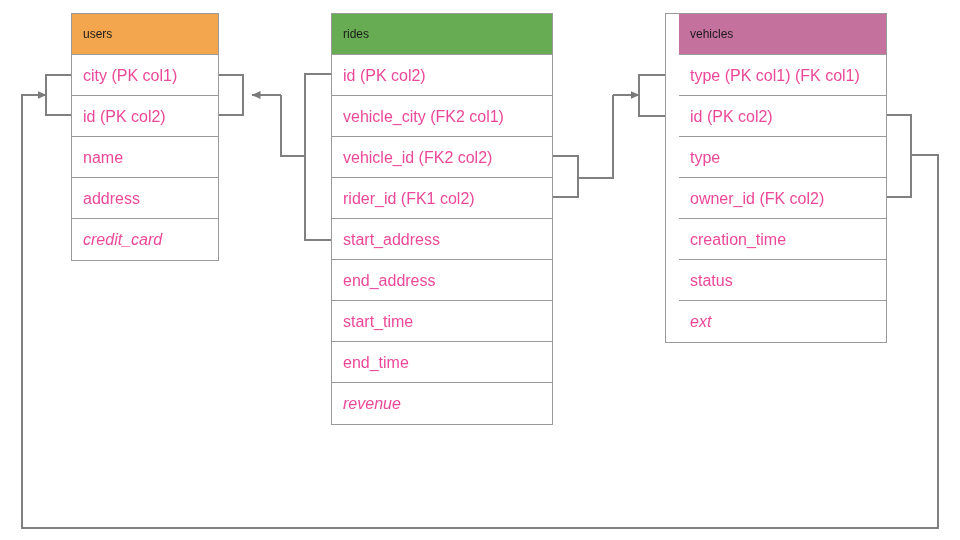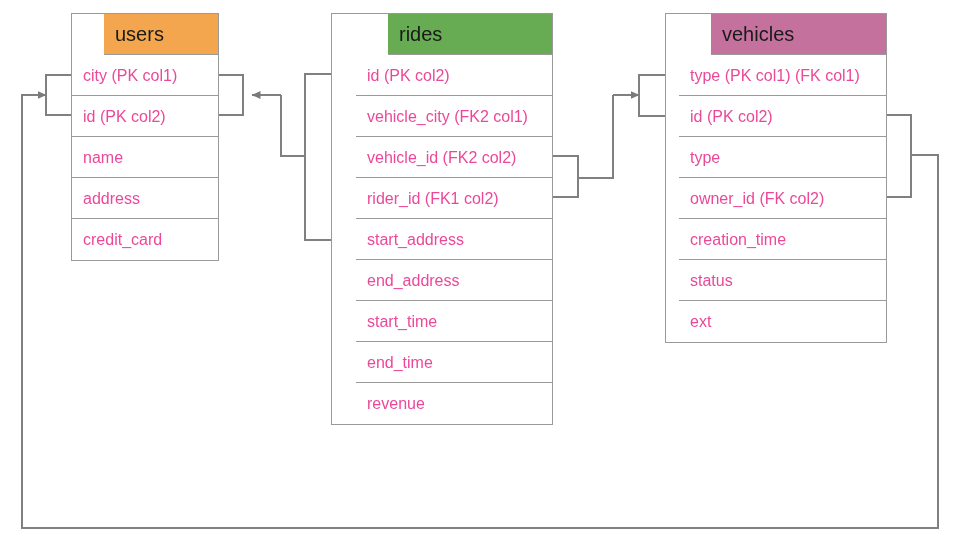--- a/index.html
+++ b/index.html
@@ -28,41 +28,41 @@
     position: absolute;
     box-sizing: border-box;
     background: #ffffff;
     border: 1px solid #9a9a9a;
   }
   .table-header {
     box-sizing: border-box;
     height: 41px;
     line-height: 41px;
     padding: 0 0 0 11px;
-    font-size: 20px;
+    font-size: 12px;
     color: #1a1a1a;
     border-bottom: 1px solid #9a9a9a;
     white-space: nowrap;
     overflow: hidden;
-    margin-left: 32px;
   }
   .table-row {
     box-sizing: border-box;
     height: 41px;
     line-height: 41px;
     padding: 0 0 0 11px;
     font-size: 16px;
     color: #ec4899;
     border-bottom: 1px solid #9a9a9a;
     background: #ffffff;
     white-space: nowrap;
     overflow: hidden;
   }
   .table-row.last {
     border-bottom: none;
+    font-style: italic;
   }
 </style>
 </head>
 <body>
 
 <div id="canvas">
 
   <svg class="edge-layer" viewBox="0 0 960 540" width="960" height="540" xmlns="http://www.w3.org/2000/svg">
     <defs>
       <marker id="arrowhead" markerWidth="9" markerHeight="8" refX="8.5" refY="4" orient="auto" markerUnits="userSpaceOnUse">
@@ -94,21 +94,21 @@
 
   <div class="table-box" style="left:71px; top:13px; width:148px;">
     <div class="table-header" style="background:#F3A64E;">users</div>
     <div class="table-row">city (PK col1)</div>
     <div class="table-row">id (PK col2)</div>
     <div class="table-row">name</div>
     <div class="table-row">address</div>
     <div class="table-row last">credit_card</div>
   </div>
 
-  <div class="table-box" style="left:331px; top:13px; width:222px;padding-left:24px;">
+  <div class="table-box" style="left:331px; top:13px; width:222px;">
     <div class="table-header" style="background:#67AB52;">rides</div>
     <div class="table-row">id (PK col2)</div>
     <div class="table-row">vehicle_city (FK2 col1)</div>
     <div class="table-row">vehicle_id (FK2 col2)</div>
     <div class="table-row">rider_id (FK1 col2)</div>
     <div class="table-row">start_address</div>
     <div class="table-row">end_address</div>
     <div class="table-row">start_time</div>
     <div class="table-row">end_time</div>
     <div class="table-row last">revenue</div>

